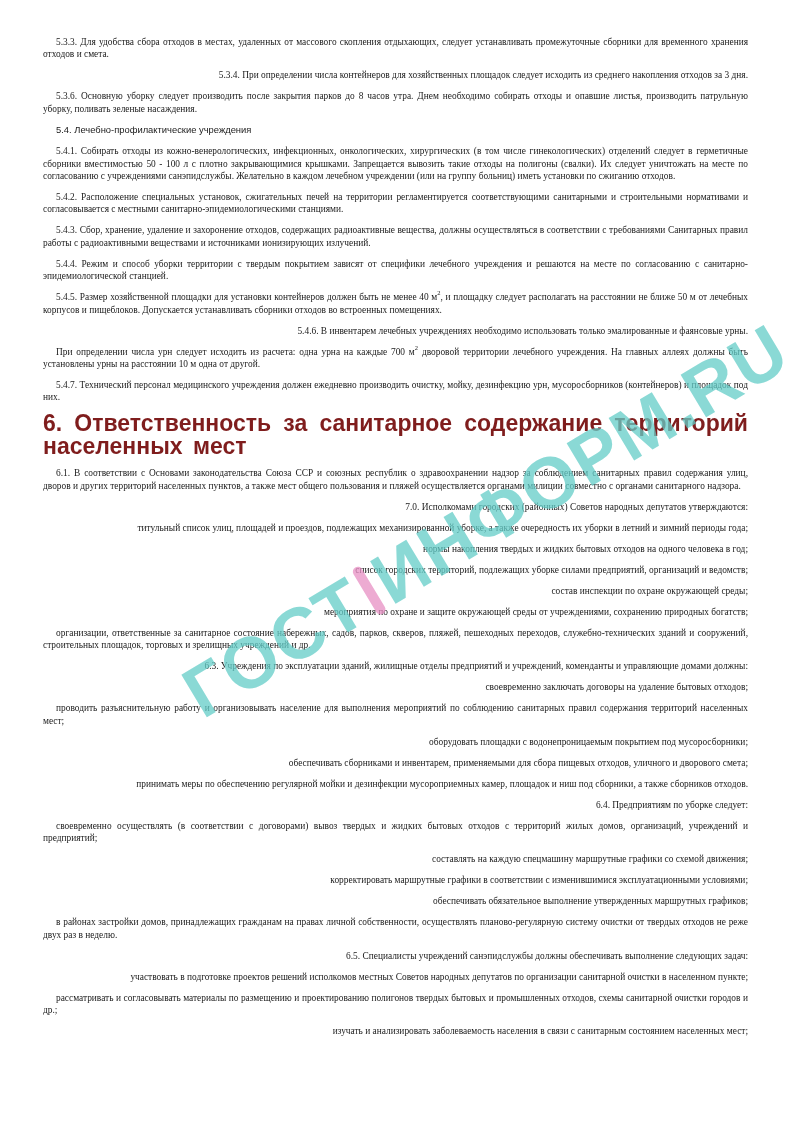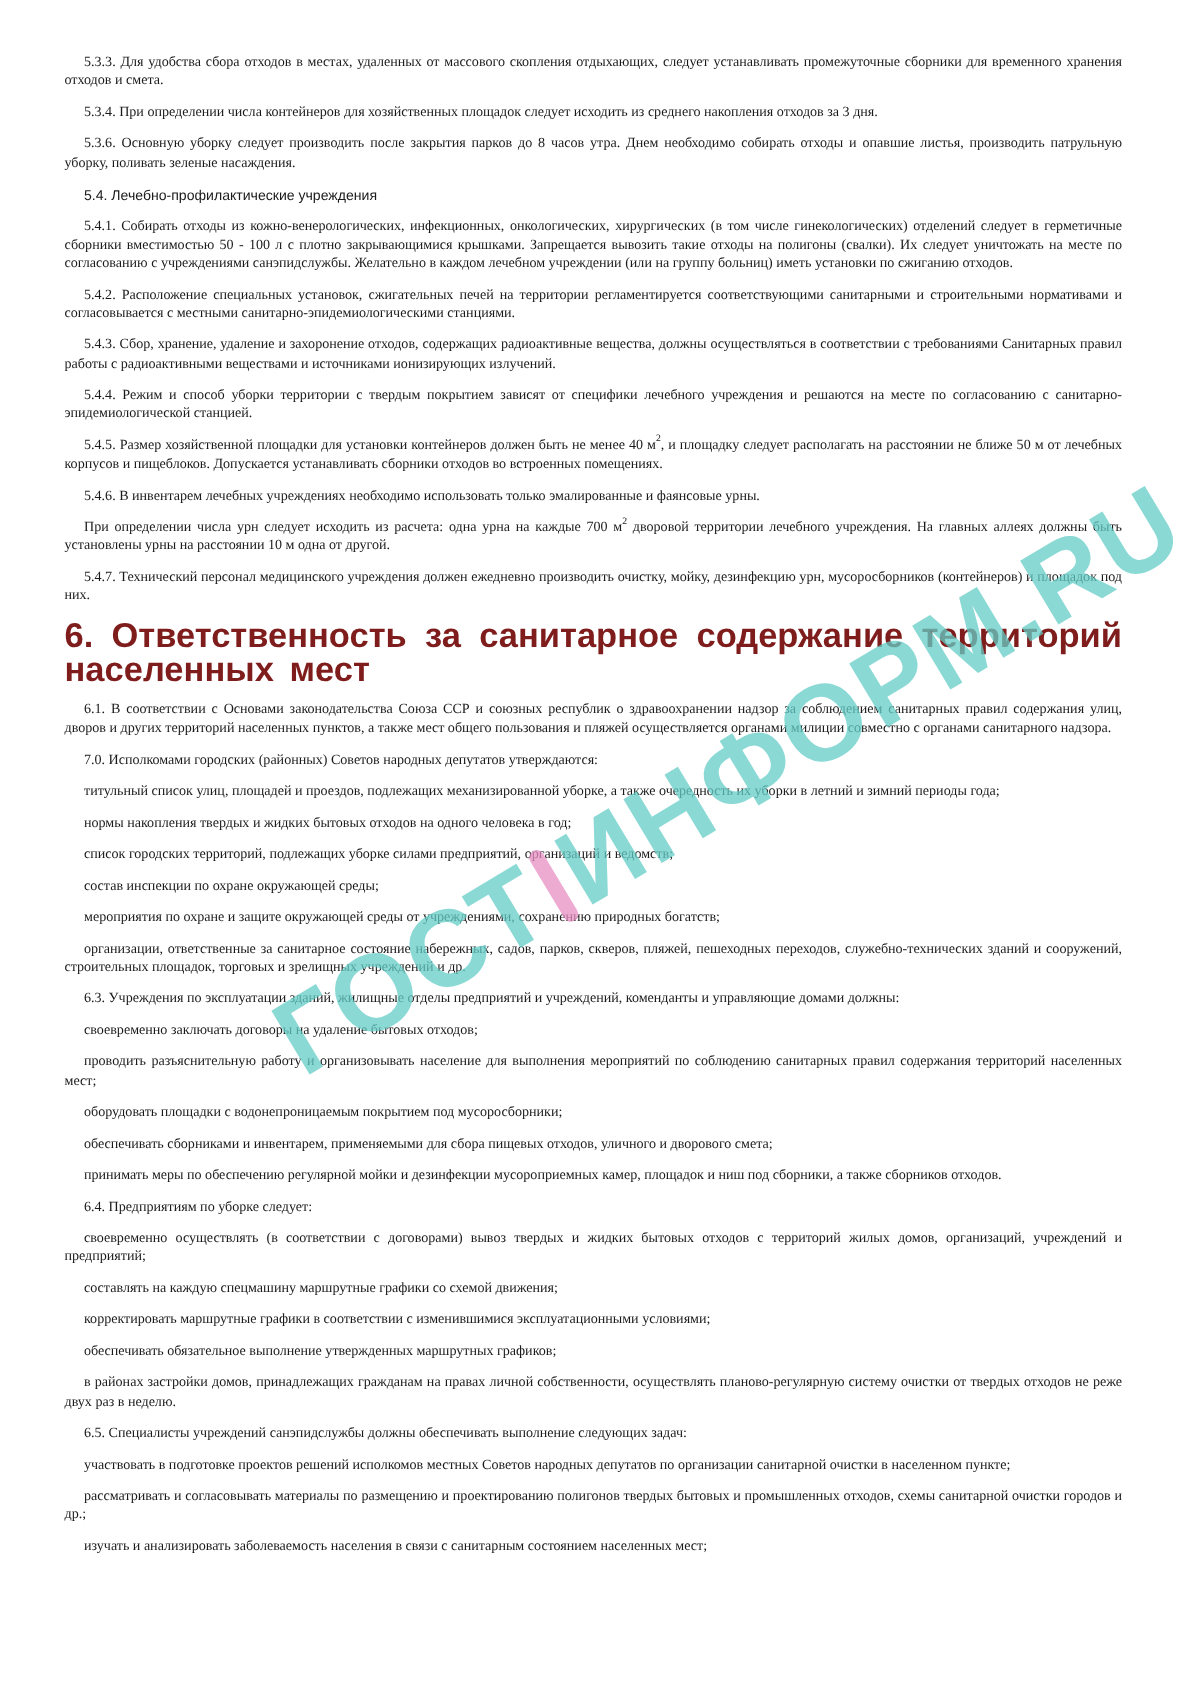--- a/index.html
+++ b/index.html
@@ -3,21 +3,21 @@
 <meta charset="utf-8">
 <style>
   html, body { margin: 0; padding: 0; background: #ffffff; }
   body { width: 794px; height: 1123px; position: relative; overflow: hidden; }
   .page {
     position: absolute; left: 43px; top: 36px; width: 705px;
     font-family: "Liberation Sans", sans-serif;
     font-size: 9.4px; line-height: 12.4px; color: #1a1a1a;
   }
   .p { margin: 0 0 8.6px 0; text-indent: 13px; text-align: justify; font-family: Liberation Serif, serif; }
-  .p.noj { text-align: left; }
+  .p.noj { text-align: right; }
   .sub { margin: 0 0 9px 0; text-indent: 13px; font-weight: normal; }
   .h1 {
     font-size: 23px; line-height: 23px; font-weight: bold; margin: 6px 0 9px 0;
     text-align: justify; text-align-last: left; word-spacing: 4px; color: #7f1d1d;
   }
   sup { font-size: 6.5px; line-height: 0; position: relative; top: -1px; }
   .wm {
     position: absolute; left: 150px; top: 512px; width: 560px; height: 84px;
     transform: rotate(-31deg); transform-origin: 50% 50%;
     font-family: "Liberation Sans", sans-serif; font-weight: bold;

